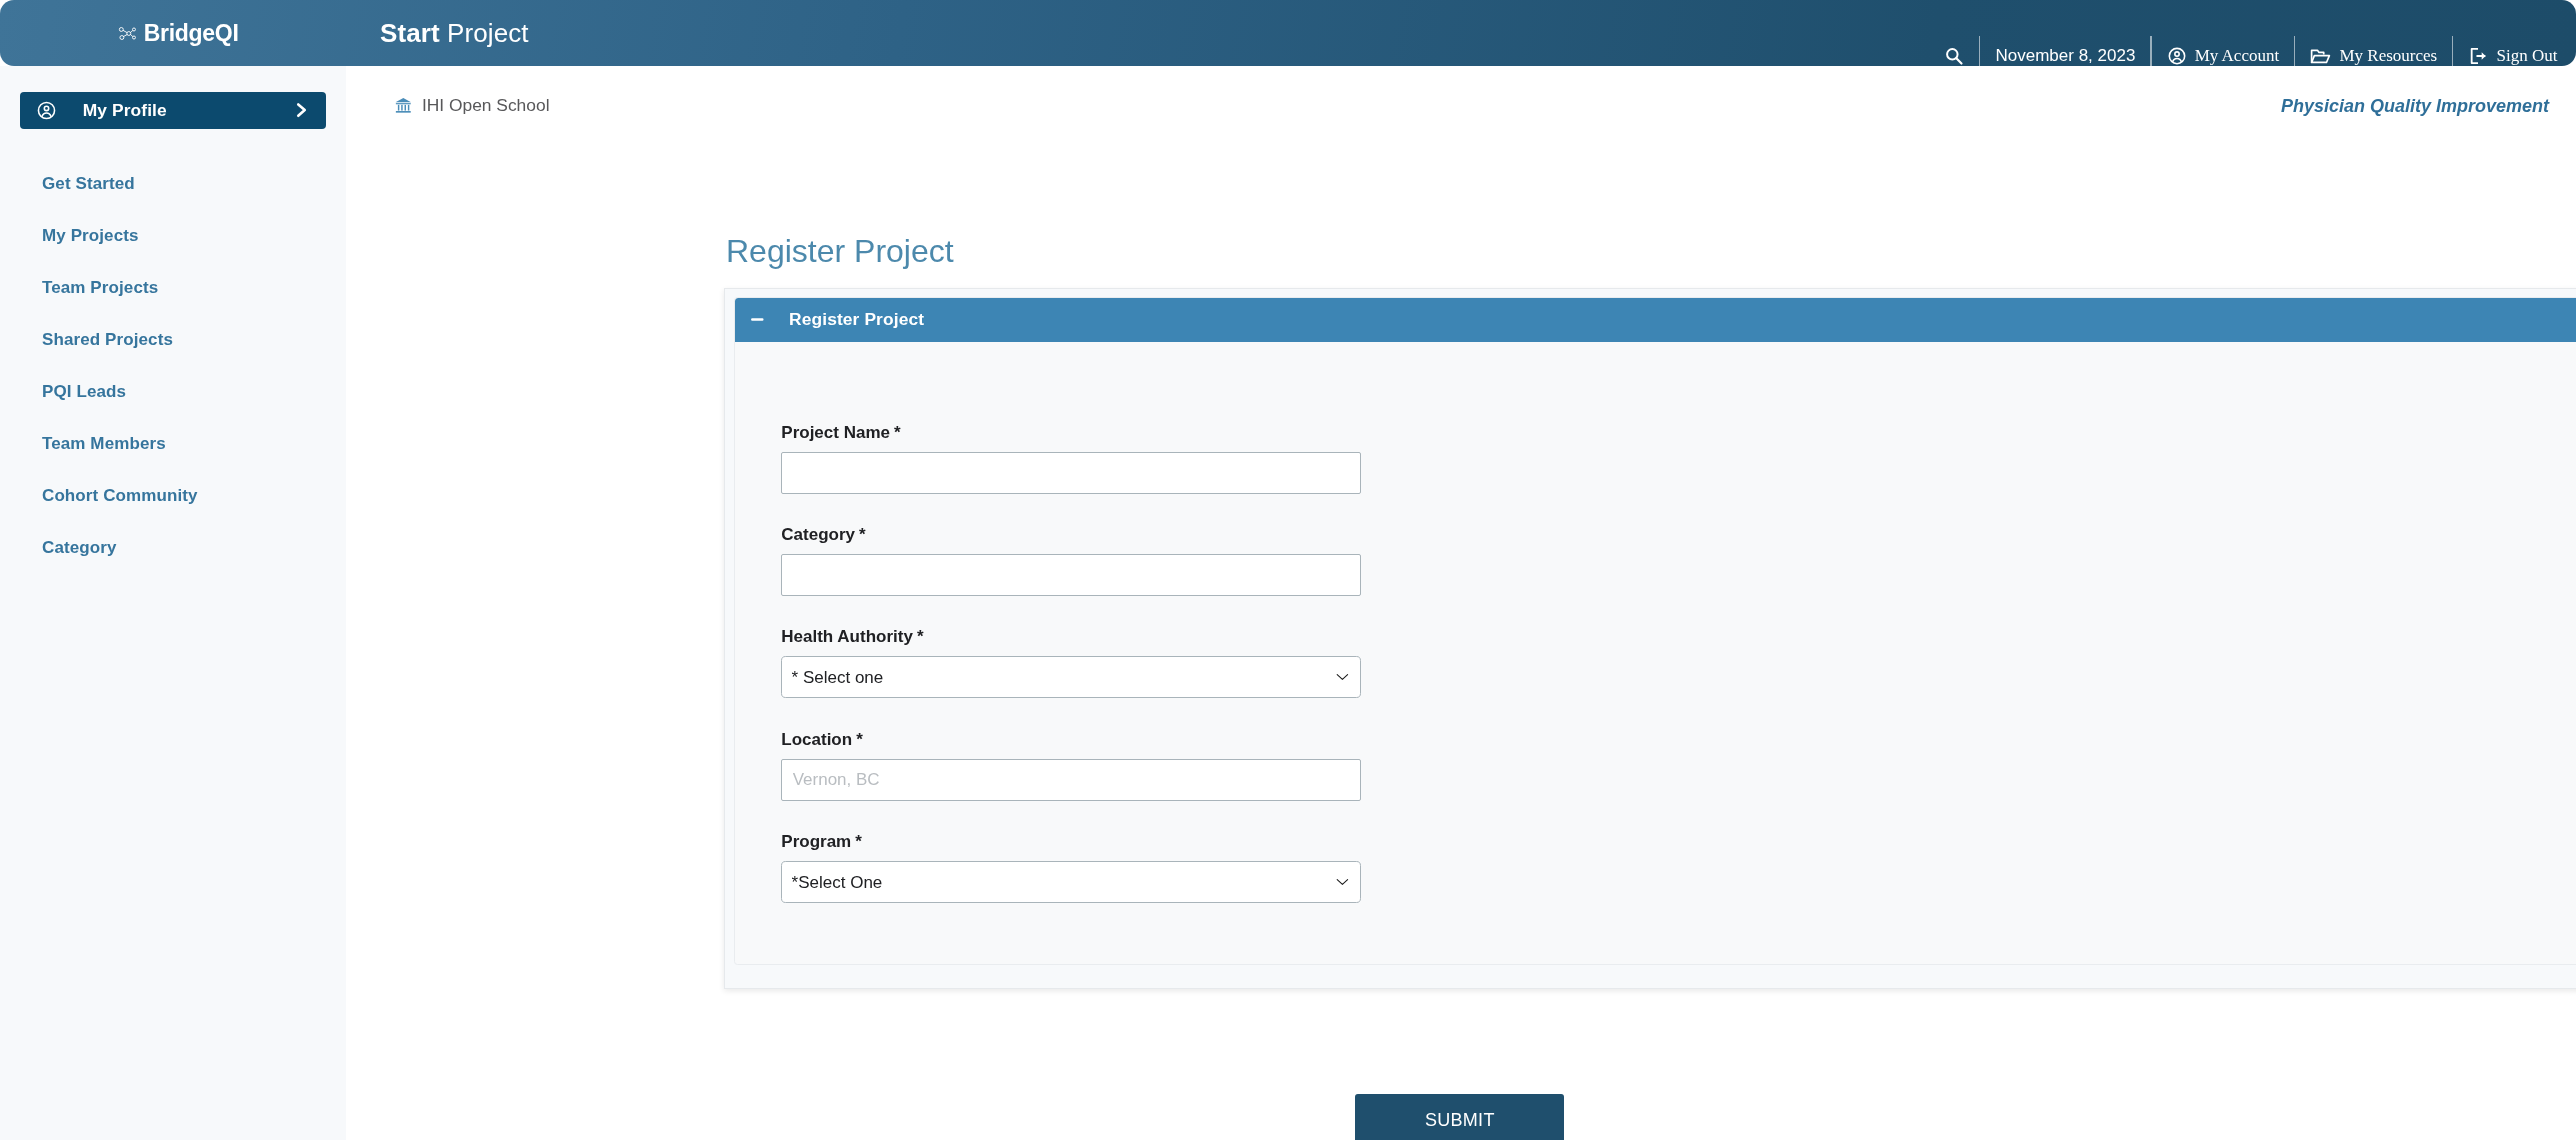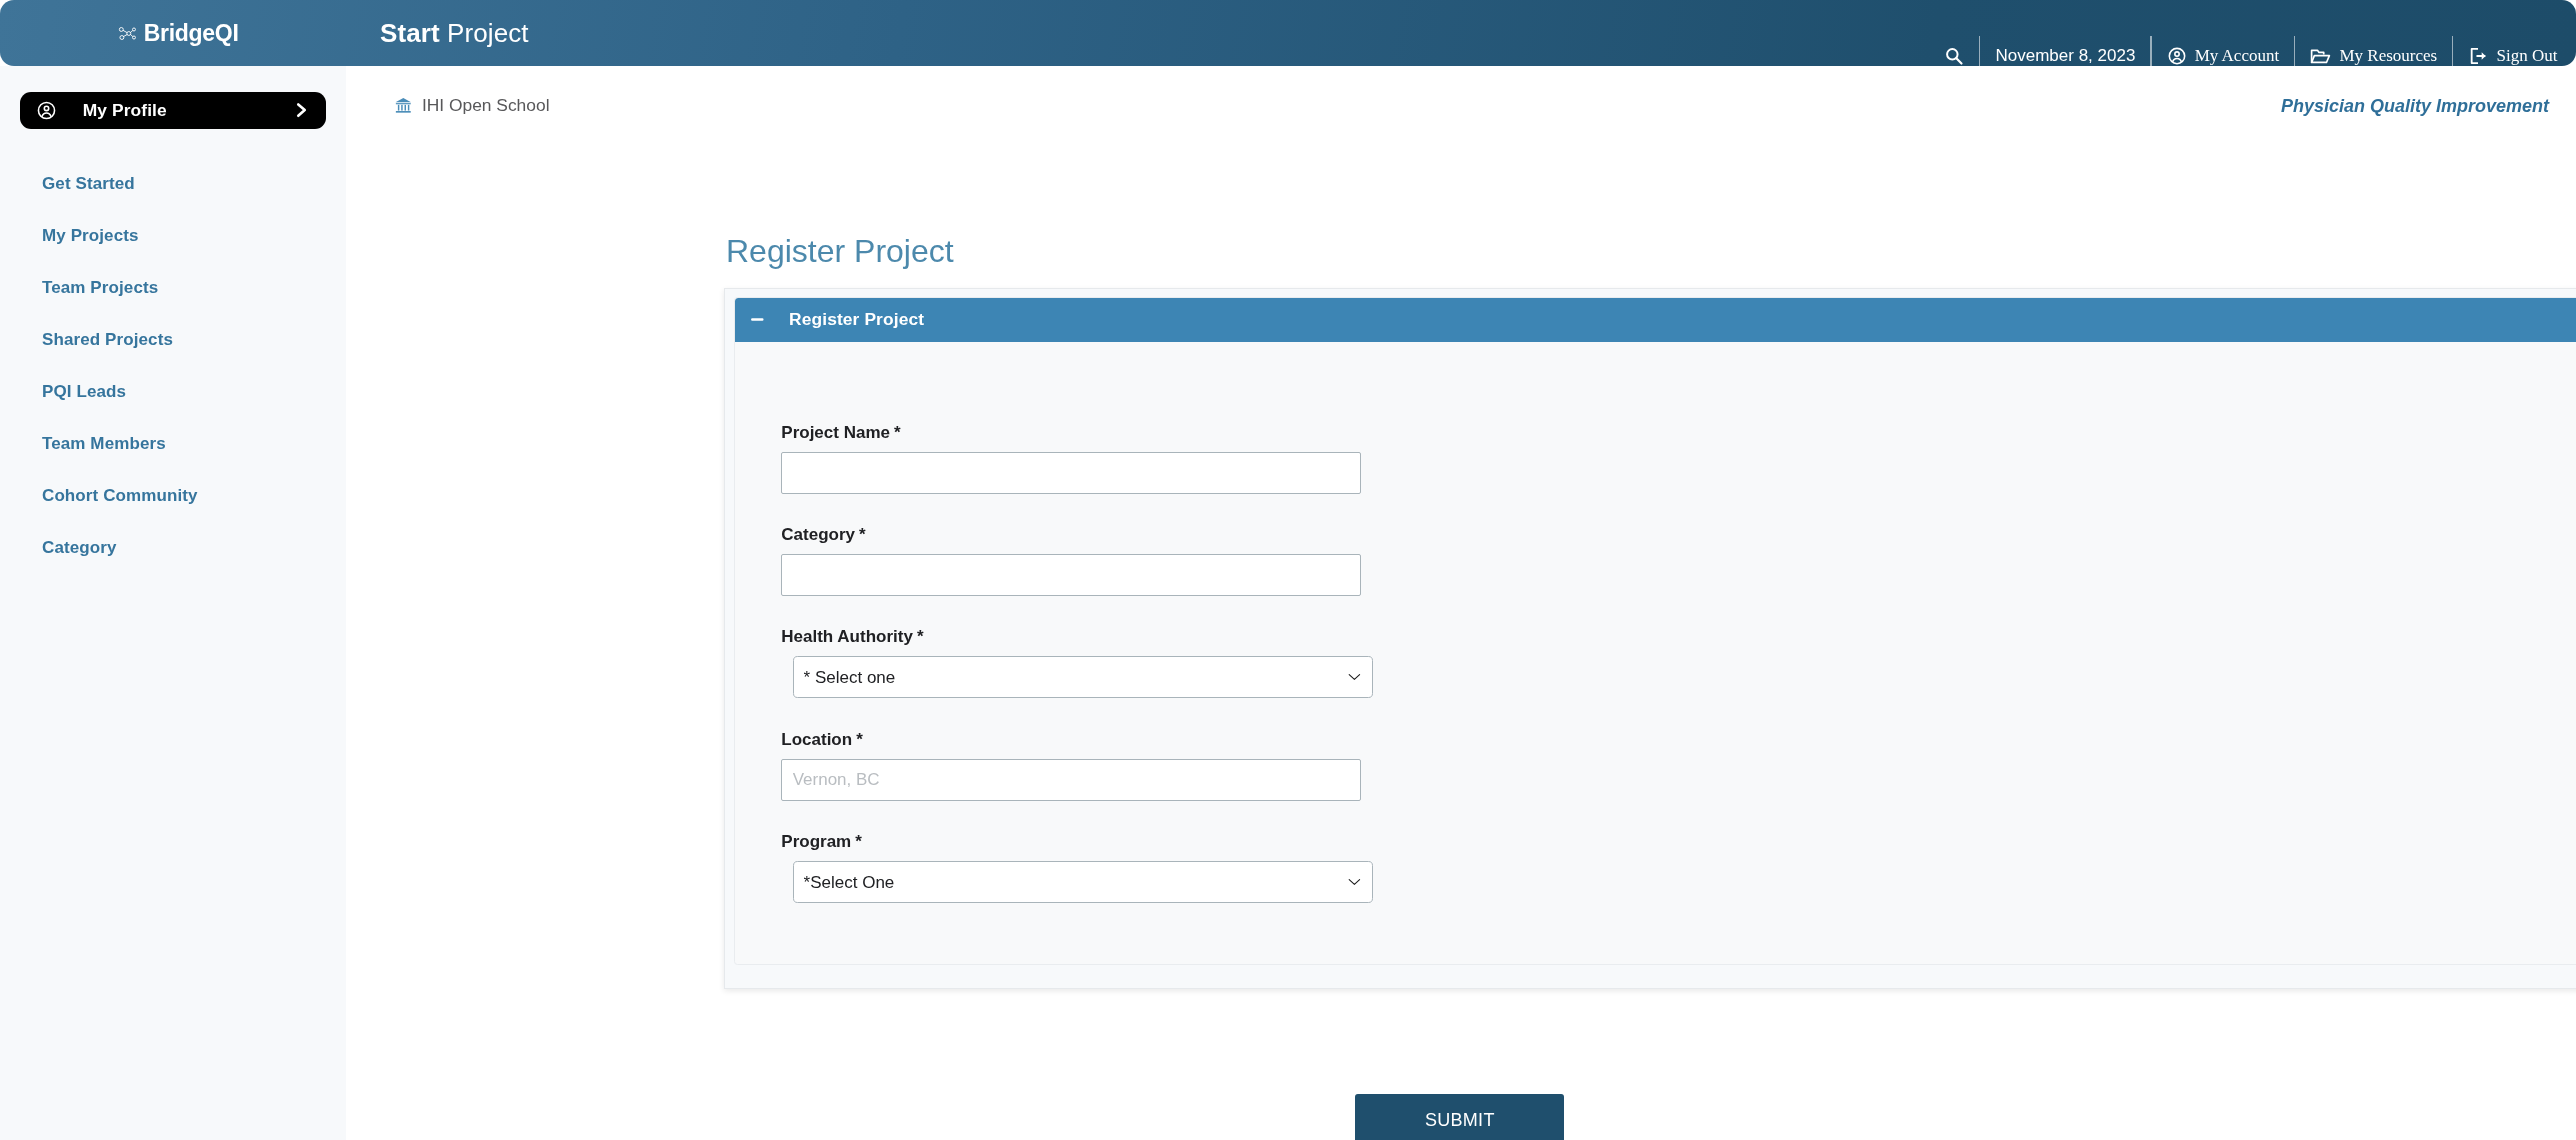--- a/index.html
+++ b/index.html
@@ -83,22 +83,22 @@
     width: 346px;
     height: 1074px;
     background: #f7f9fb;
   }
   .profile-btn {
     position: absolute;
     top: 26px;
     left: 20px;
     width: 306px;
     height: 37px;
-    background: #000000;
-    border-radius: 11px;
+    background: #0c4a6e;
+    border-radius: 4px;
     display: flex;
     align-items: center;
     cursor: pointer;
   }
   .profile-btn .user-ico { margin-left: 16.2px; }
   .profile-btn .pf-label {
     color: #ffffff;
     font-size: 17.4px;
     font-weight: bold;
     margin-left: 25.5px;
@@ -239,21 +239,21 @@
     border: 1.2px solid #a9b4ba;
     border-radius: 4.6px;
     font-family: "Liberation Sans", sans-serif;
     font-size: 17px;
     color: #202124;
     padding: 0 9.3px;
     outline: none;
     appearance: none;
     -webkit-appearance: none;
   }
-  .selwrap { position: relative; width: 580px; margin-left: 12px; }
+  .selwrap { position: relative; width: 580px; }
   .selwrap .arrow {
     position: absolute;
     right: 12.8px;
     top: 50%;
     transform: translateY(-50%);
     pointer-events: none;
   }
   .submit-btn {
     position: absolute;
     left: 620px;

